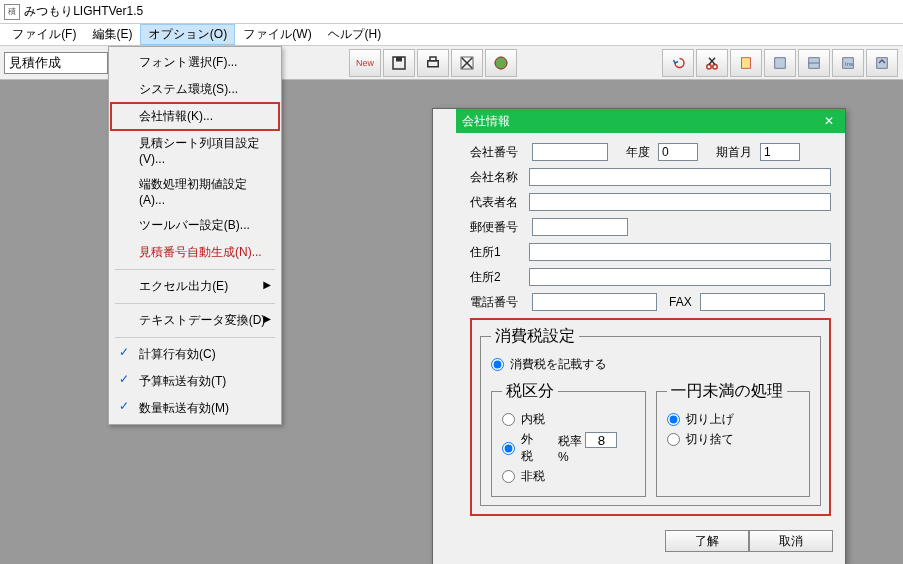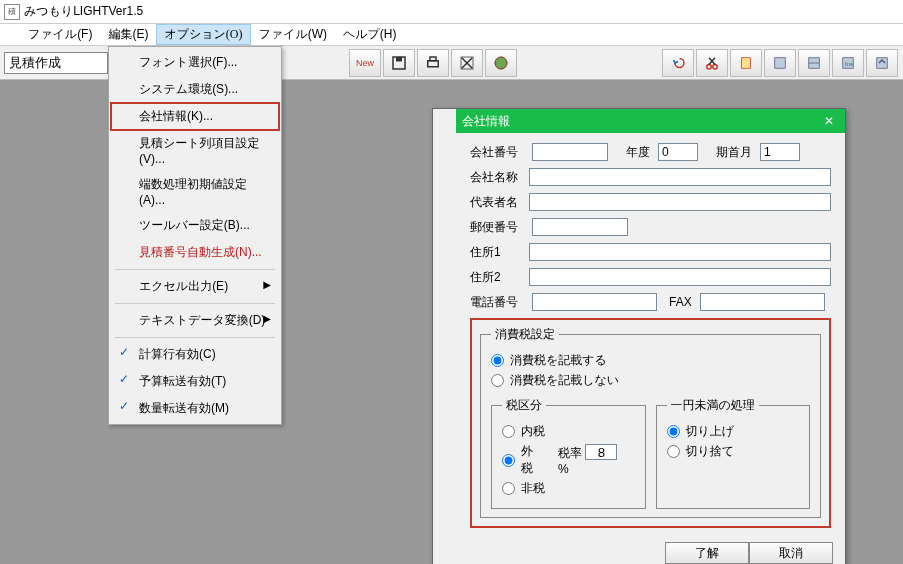--- a/index.html
+++ b/index.html
@@ -27,32 +27,31 @@
       display: inline-flex;
       align-items: center; justify-content: center;
       font-size: 8px;
       color: #555;
     }
     .menubar {
       background: #fff;
       height: 22px;
       display: flex;
       align-items: center;
-      padding: 0 20px;
+      padding: 0 4px;
       border-bottom: 1px solid #ccc;
     }
     .menubar .menu-item {
       padding: 2px 8px;
       cursor: default;
     }
     .menubar .menu-item.open {
       background: #cce4f7;
       border: 1px solid #99ccf0;
       padding: 1px 7px;
-      font-family: Liberation Serif, serif;
     }
     .toolbar-row {
       background: #f0f0f0;
       height: 34px;
       display: flex;
       align-items: center;
       padding: 2px 4px;
       border-bottom: 1px solid #bbb;
     }
     .toolbar-input {
@@ -160,21 +159,21 @@
     .tax-section {
       border: 2px solid #c0392b;
       padding: 4px 8px 8px 8px;
       margin-top: 4px;
     }
     fieldset {
       border: 1px solid #888;
       padding: 6px 10px 8px 10px;
       margin-top: 2px;
     }
-    fieldset legend { padding: 0 4px; font-size: 12px; }
+    fieldset legend { padding: 0 4px; font-size: 16px; }
     .radio-row { display: flex; align-items: center; margin: 3px 0; font-size: 12px; }
     .radio-row input { margin-right: 6px; }
     .tax-sub {
       display: flex; gap: 10px; margin-top: 6px;
     }
     .tax-sub fieldset { flex: 1; }
     .rate-inline { margin-left: 14px; }
     .rate-inline input { width: 32px; height: 16px; text-align:center; border:1px solid #7a8a99;}
 
     .dialog-buttons {
@@ -344,24 +343,20 @@
       <input type="text" class="w-tel" value="" style="">
     </div>
 
     <div class="tax-section">
       <fieldset>
         <legend>消費税設定</legend>
         <div class="radio-row">
             <input type="radio" name="taxrec" checked="" style="">
             <span>消費税を記載する</span>
           </div>
-        <div class="radio-row">
-            <input type="radio" name="taxrec" style="">
-            <span>消費税を記載しない</span>
-          </div>
 
         <div class="tax-sub">
           <fieldset>
             <legend>税区分</legend>
             <div class="radio-row">
                 <input type="radio" name="taxcat" style="">
                 <span>内税</span>
               </div>
             <div class="radio-row">
                 <input type="radio" name="taxcat" checked="" style="">

